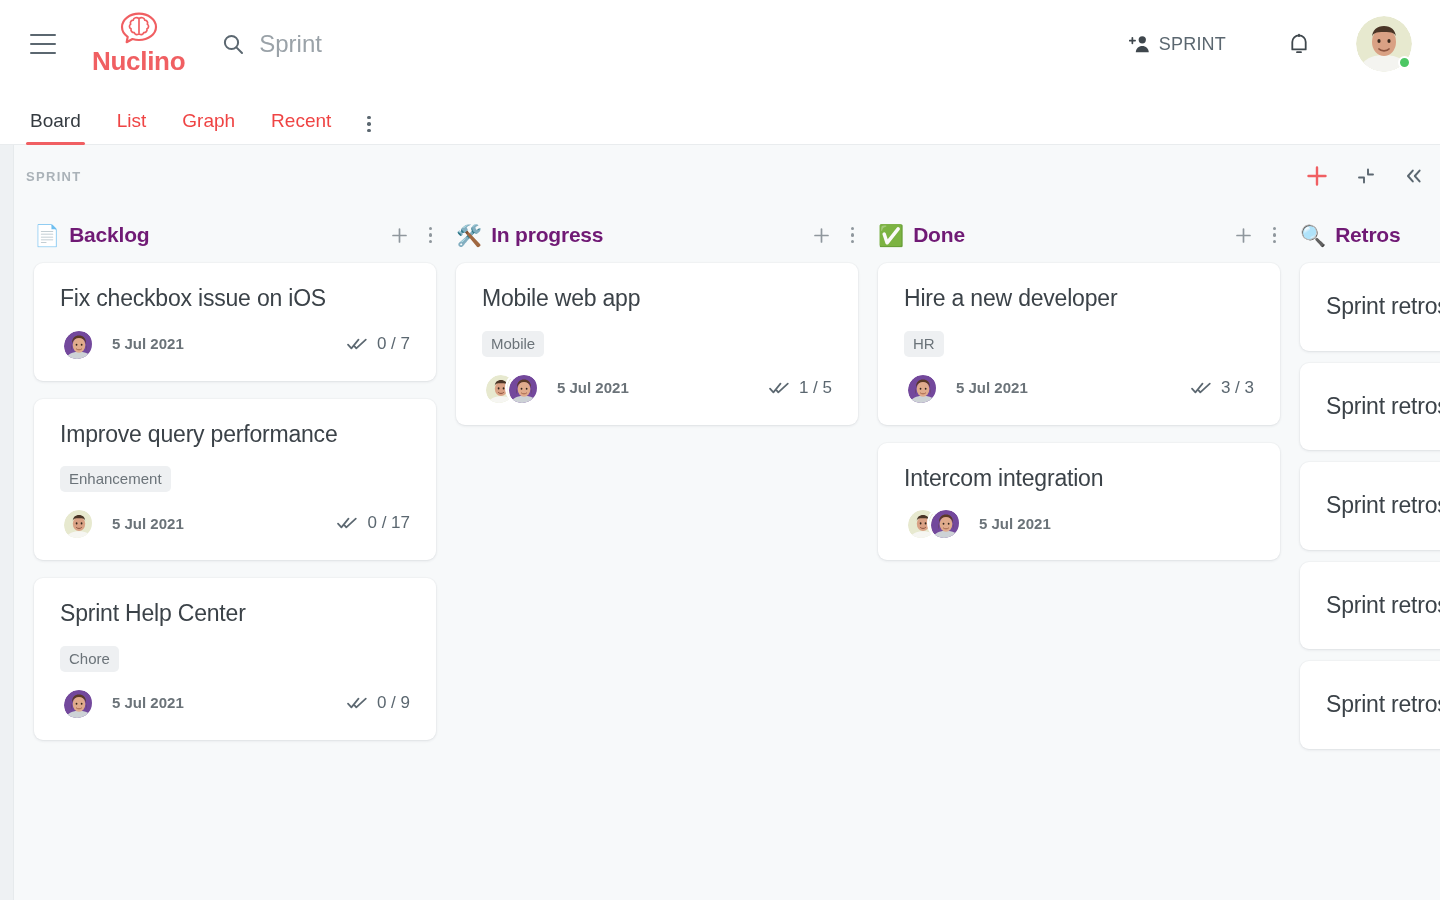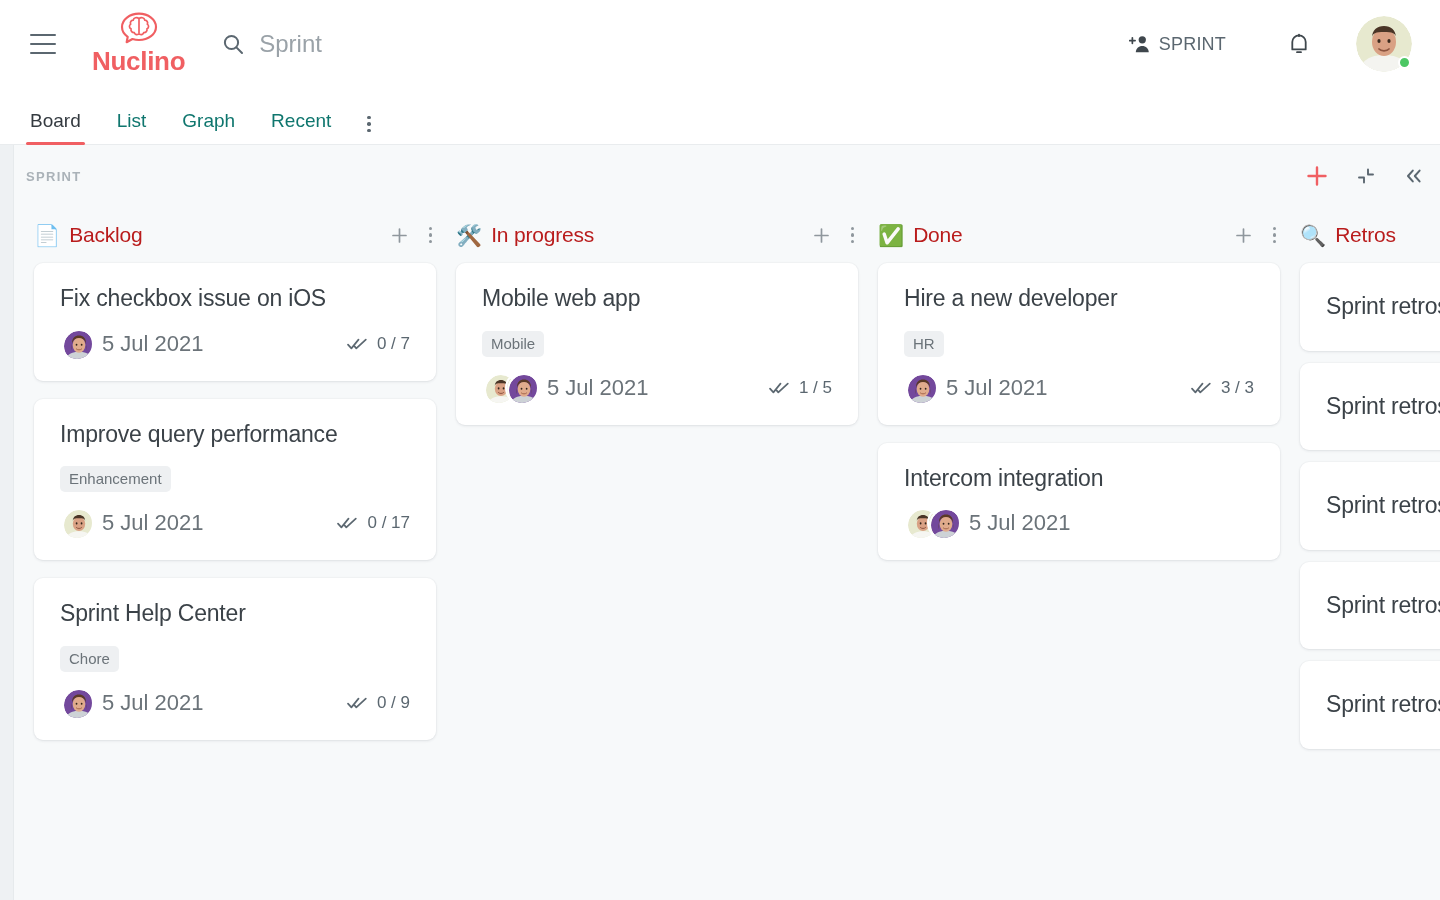--- a/index.html
+++ b/index.html
@@ -64,21 +64,21 @@
 
   
   .tabbar {
     height: 57px;
     display: flex; align-items: flex-end;
     padding: 0 0 0 30px;
     background: #fff;
     border-bottom: 1px solid #e9ecee;
   }
   .tab {
-    font-size: 19px; color: #0f766e;
+    font-size: 19px; color: #ef4444;
     padding: 0 0 12px 0; margin-right: 36px;
     cursor: pointer; position: relative;
   }
   .tab.active { color: #343a40; }
   .tab.active::after {
     content: ""; position: absolute; left: -4px; right: -4px; bottom: -1px;
     height: 3px; background: #f05f62; border-radius: 2px;
   }
   .tab-more { padding: 0 0 12px 0; cursor: pointer; display: flex; align-items: center; }
   .dots-v { display: flex; flex-direction: column; gap: 3px; align-items: center; }
@@ -116,21 +116,21 @@
     display: flex;
     padding-left: 10px;
     height: calc(100% - 62px);
   }
   .column { width: 422px; flex: 0 0 422px; }
   .col-head {
     height: 56px; display: flex; align-items: center;
     padding: 0 14px 0 10px;
   }
   .col-emoji { font-size: 21px; margin-right: 9px; line-height: 1; }
-  .col-name { font-size: 21px; font-weight: normal; color: #b91c1c; letter-spacing: -0.2px; text-align: center; }
+  .col-name { font-size: 21px; font-weight: bold; color: #701a75; letter-spacing: -0.2px; text-align: center; }
   .col-actions { margin-left: auto; display: flex; align-items: center; gap: 21px; }
   .col-plus { width: 17px; height: 17px; display:block; cursor: pointer; }
   .col-dots { cursor: pointer; }
   .col-dots i { width: 3.5px; height: 3.5px; border-radius: 50%; background: #8f979d; display:block; }
 
   .cards { padding: 0 10px; }
 
   .card {
     background: #fff;
     border-radius: 9px;
@@ -154,21 +154,21 @@
   .card-foot {
     margin-top: 14px; display: flex; align-items: center;
   }
   .avatars { display: flex; align-items: center; }
   .mini-av {
     width: 34px; height: 34px; border-radius: 50%;
     overflow: hidden; display: block;
     border: 2px solid #fff;
   }
   .mini-av + .mini-av { margin-left: -11px; }
-  .card-date { font-size: 22px; color: #6b7379; margin-left: 8px; }
+  .card-date { font-size: 15px; color: #6b7379; margin-left: 18px; font-weight: bold; }
   .card-tasks { margin-left: auto; display: flex; align-items: center; gap: 10px; }
   .icon-checks { width: 20px; height: 14px; display:block; }
   .task-count { font-size: 17px; color: #5b6770; white-space: nowrap; }
 
   
   .column.retros { width: 200px; flex: 0 0 200px; overflow: hidden; }
   .column.retros .cards { overflow: visible; width: 422px; }
   .card.slim { padding: 30px 26px 30px 26px; margin-bottom: 12px; }
   .card.slim .card-title { font-size: 23px; }
 </style>

